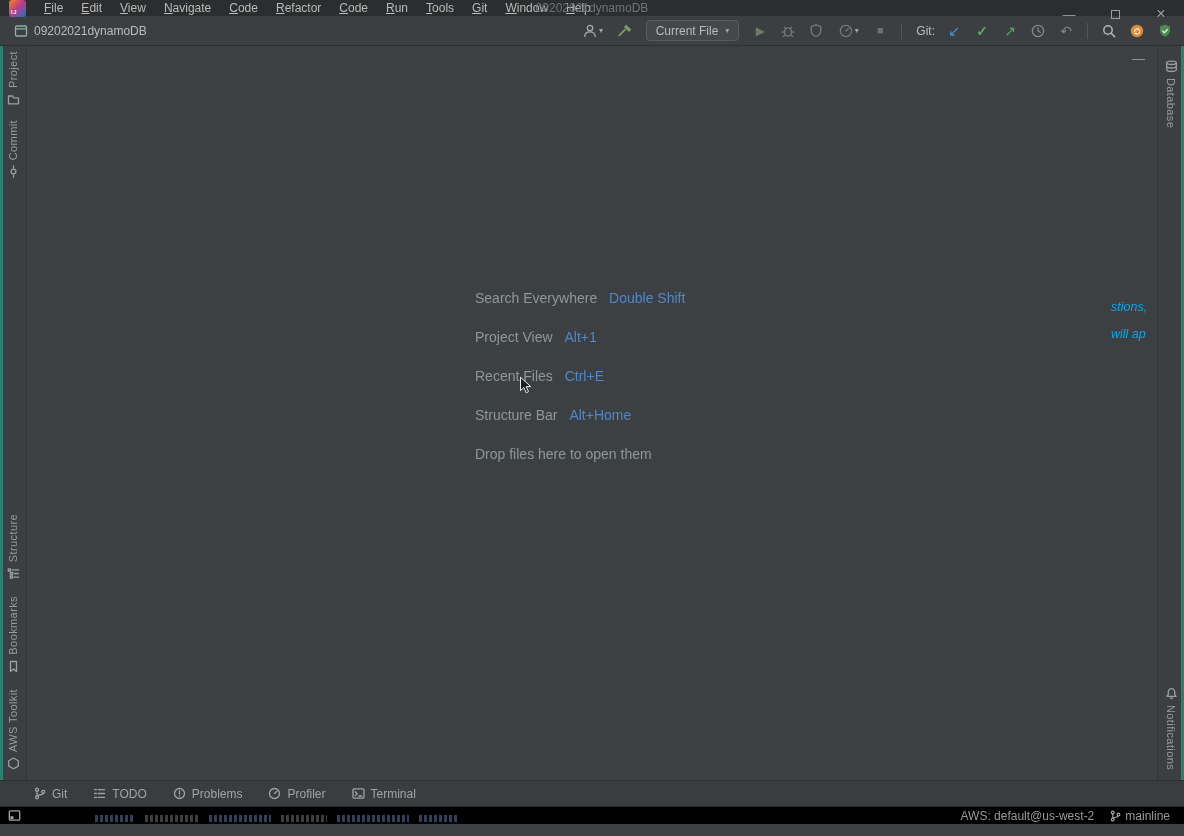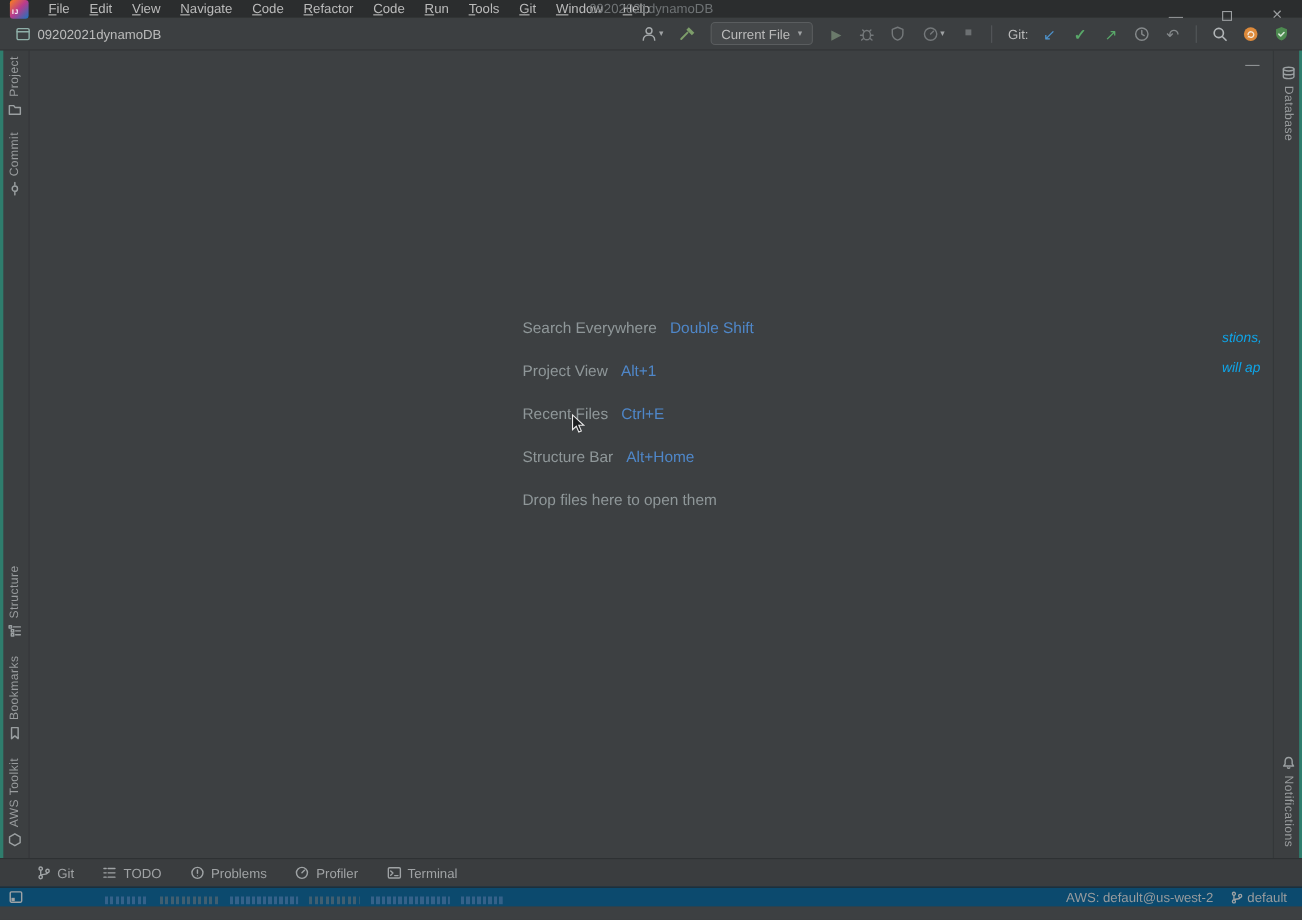--- a/index.html
+++ b/index.html
@@ -67,21 +67,21 @@
 
   .teal-edge { position:absolute; top:58px; width:3px; height:734px; background:#2f7d6d; z-index:50; }
   .teal-left { left:0; } .teal-right { right:0; }
 
   
   .bottombar { height:26px; background:#3a3d3f; border-top:1px solid #2e3133;
     display:flex; align-items:center; padding-left:34px; gap:26px; }
   .bb-item { display:flex; align-items:center; gap:6px; font-size:12px; color:#a0a3a5; cursor:pointer; }
 
   
-  .statusbar { height:18px; background:#0c4a6e; border-top:1px solid #232527;
+  .statusbar { height:18px; background:#000000; border-top:1px solid #232527;
     display:flex; align-items:center; padding:0 14px 0 8px; position:relative; }
   .sb-right { margin-left:auto; display:flex; align-items:center; gap:16px; font-size:12px; color:#989b9d; }
   .sb-branch { display:flex; align-items:center; gap:4px; cursor:pointer; }
 
   .artifacts { position:absolute; left:95px; bottom:2px; display:flex; gap:10px; align-items:flex-end; }
   .artifact { height:7px; opacity:.55;
     background:repeating-linear-gradient(90deg,#56749f 0 3px, transparent 3px 5px); }
   .artifact.gray { background:repeating-linear-gradient(90deg,#6b6f72 0 3px, transparent 3px 5px); }
 </style>
 </head>
@@ -378,16 +378,16 @@
 
   <div class="sb-right">
     <span>AWS: default@us-west-2</span>
     <span class="sb-branch">
       <svg width="11" height="12" viewBox="0 0 12 13" class="svgic" style="stroke:#9fa3a5">
           <circle cx="3" cy="2.7" r="1.5"></circle>
           <circle cx="3" cy="10.3" r="1.5"></circle>
           <circle cx="9.2" cy="4.8" r="1.5"></circle>
           <path d="M3 4.2v4.6M9.2 6.3c0 1.8-4 1.3-5.6 2.2"></path>
         </svg>
-      <span>default</span>
+      <span>mainline</span>
     </span>
   </div>
 </div>
 
 </body></html>

